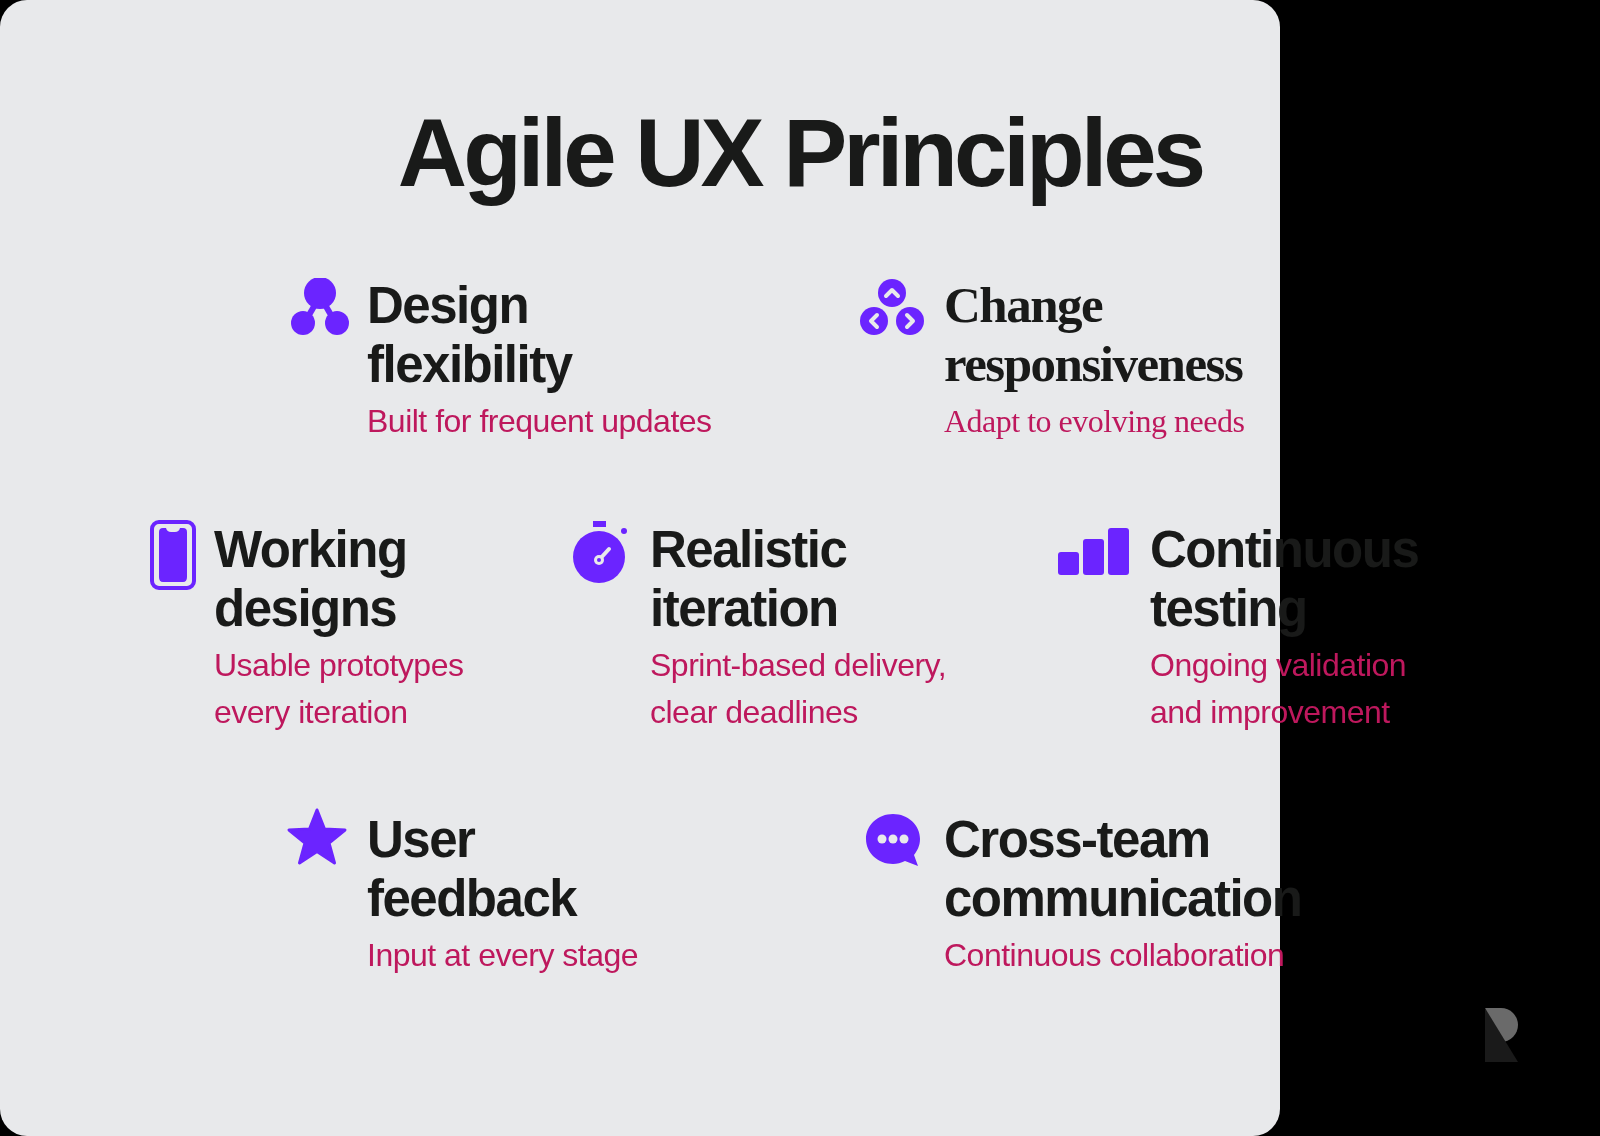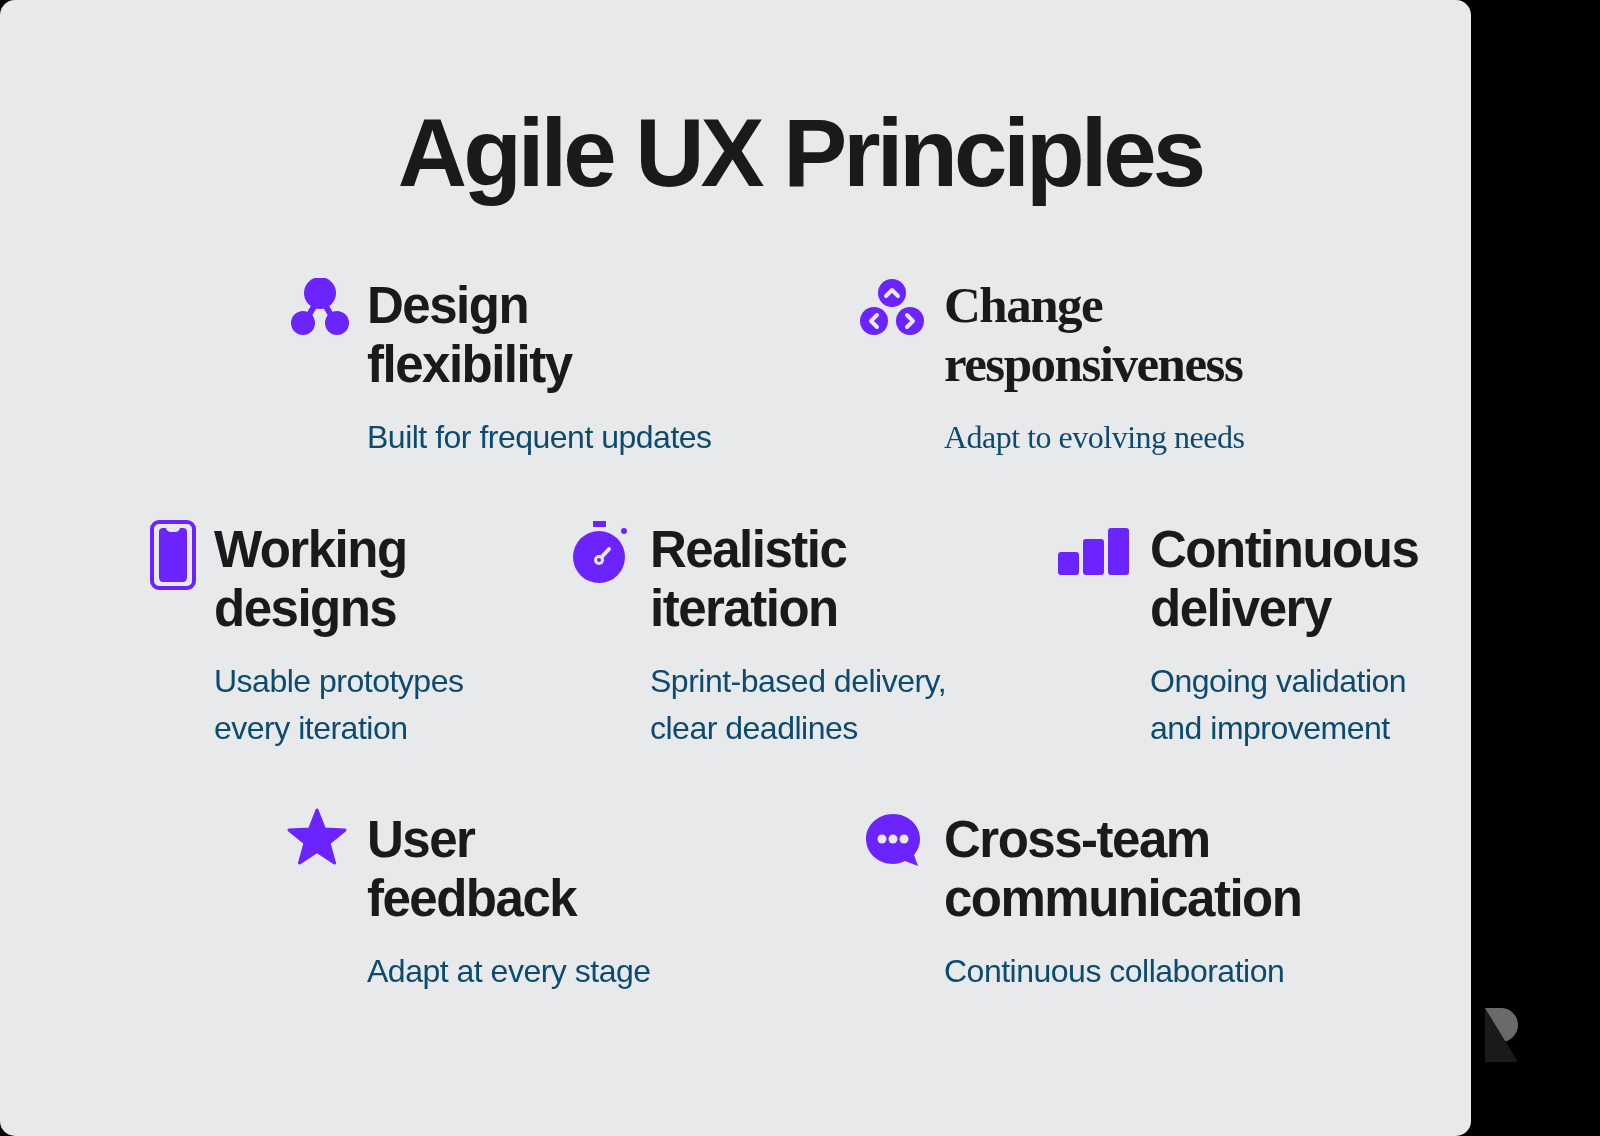--- a/index.html
+++ b/index.html
@@ -1,27 +1,27 @@
 <!DOCTYPE html>
 <html><head>
 <meta charset="utf-8">
 <style>
   html, body { margin:0; padding:0; background:#000; }
   body { width:1600px; height:1136px; position:relative; overflow:hidden;
          font-family:"Liberation Sans", "DejaVu Sans", sans-serif; }
-  .card { position:absolute; left:0; top:0; width:1471px; height:1136px;
-          background:#e8e9eb; border-radius:15px; }
+  .card { position:absolute; left:0; top:0; width:1280px; height:1136px;
+          background:#e8e9eb; border-radius:27px; }
   .title { position:absolute; left:0; width:1600px; top:98px; text-align:center;
            font-size:96px; font-weight:700; color:#191a19; letter-spacing:-4px; line-height:110px; }
   .item { position:absolute; }
   .item .icon { position:absolute; }
   .item .text { position:absolute; left:0; top:0; }
   .heading { font-size:51px; font-weight:700; color:#191a19; line-height:59px;
              letter-spacing:-1.5px; white-space:nowrap; }
-  .desc { font-size:32px; color:#0c4a6e; line-height:47px; margin-top:20px; letter-spacing:-0.5px; white-space:nowrap; }
+  .desc { font-size:32px; color:#be185d; line-height:47px; margin-top:4px; letter-spacing:-0.5px; white-space:nowrap; }
   .logo { position:absolute; left:1485px; top:1008px; width:33px; height:54px; }
 </style>
 </head>
 <body>
 
 <div class="card">
 
   <div class="title">Agile UX Principles</div>
 
   <div class="item" style="left:291px; top:276px;">
@@ -79,32 +79,32 @@
     </div>
   </div>
 
   <div class="item" style="left:1058px; top:520px;">
     <svg class="icon" style="left:0; top:8px;" width="72" height="50" viewBox="0 0 72 50">
       <rect x="0" y="24" width="21" height="23" rx="3" fill="#6b24ff"></rect>
       <rect x="25" y="11" width="21" height="36" rx="3" fill="#6b24ff"></rect>
       <rect x="50" y="0" width="21" height="47" rx="3" fill="#6b24ff"></rect>
     </svg>
     <div class="text" style="left:92px;">
-      <div class="heading"><span>Continuous</span><br><span>delivery</span></div>
+      <div class="heading"><span>Continuous</span><br><span>testing</span></div>
       <div class="desc"><span>Ongoing validation</span><br><span>and improvement</span></div>
     </div>
   </div>
 
   <div class="item" style="left:286px; top:810px;">
     <svg class="icon" style="left:0; top:-2px;" width="62" height="60" viewBox="0 0 62 60">
       <path d="M31 2 L38.5 21 L59 22 L43 35 L48.5 55 L31 43.5 L13.5 55 L19 35 L3 22 L23.5 21 Z" fill="#6b24ff" stroke="#6b24ff" stroke-width="3" stroke-linejoin="round"></path>
     </svg>
     <div class="text" style="left:81px;">
       <div class="heading"><span>User</span><br><span>feedback</span></div>
-      <div class="desc"><span>Adapt at every stage</span></div>
+      <div class="desc"><span>Input at every stage</span></div>
     </div>
   </div>
 
   <div class="item" style="left:865px; top:810px;">
     <svg class="icon" style="left:0; top:2px;" width="58" height="58" viewBox="0 0 58 58">
       <path d="M28 2 C43 2 55 13 55 27 C55 34 52 39 49 43 L53 54 L40 49 C36 51 32 52 28 52 C13 52 1 41 1 27 C1 13 13 2 28 2 Z" fill="#6b24ff"></path>
       <circle cx="17" cy="27" r="4.5" fill="#e8e9eb"></circle>
       <circle cx="28" cy="27" r="4.5" fill="#e8e9eb"></circle>
       <circle cx="39" cy="27" r="4.5" fill="#e8e9eb"></circle>
     </svg>

